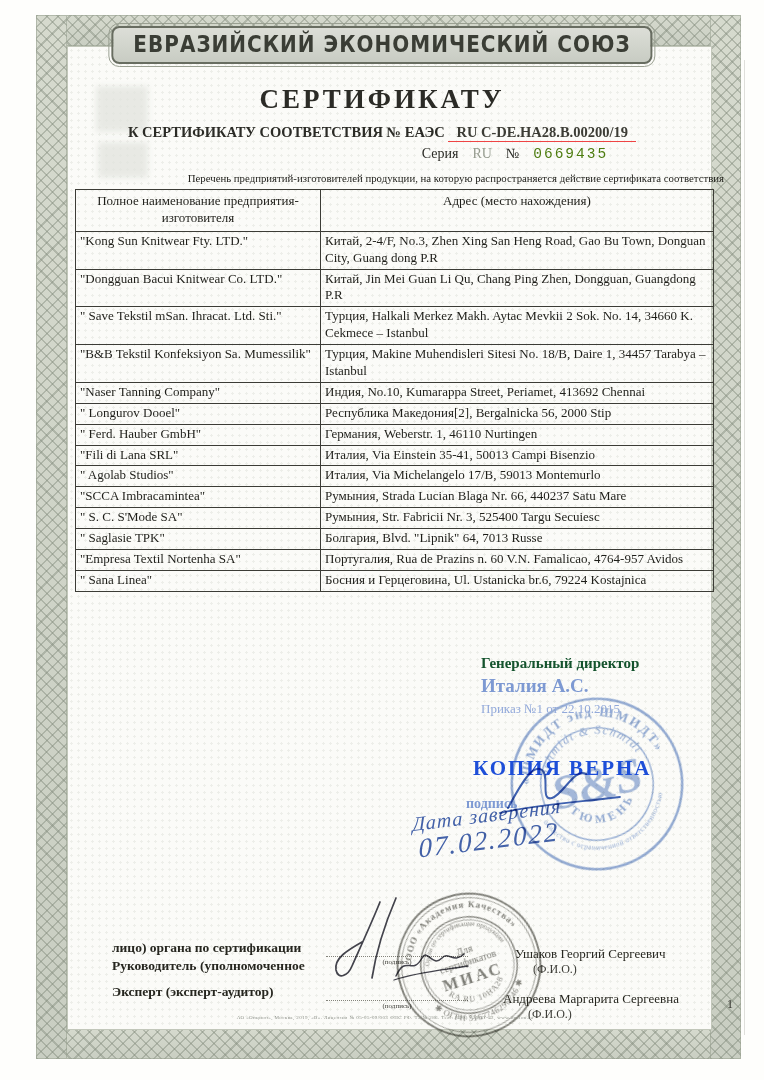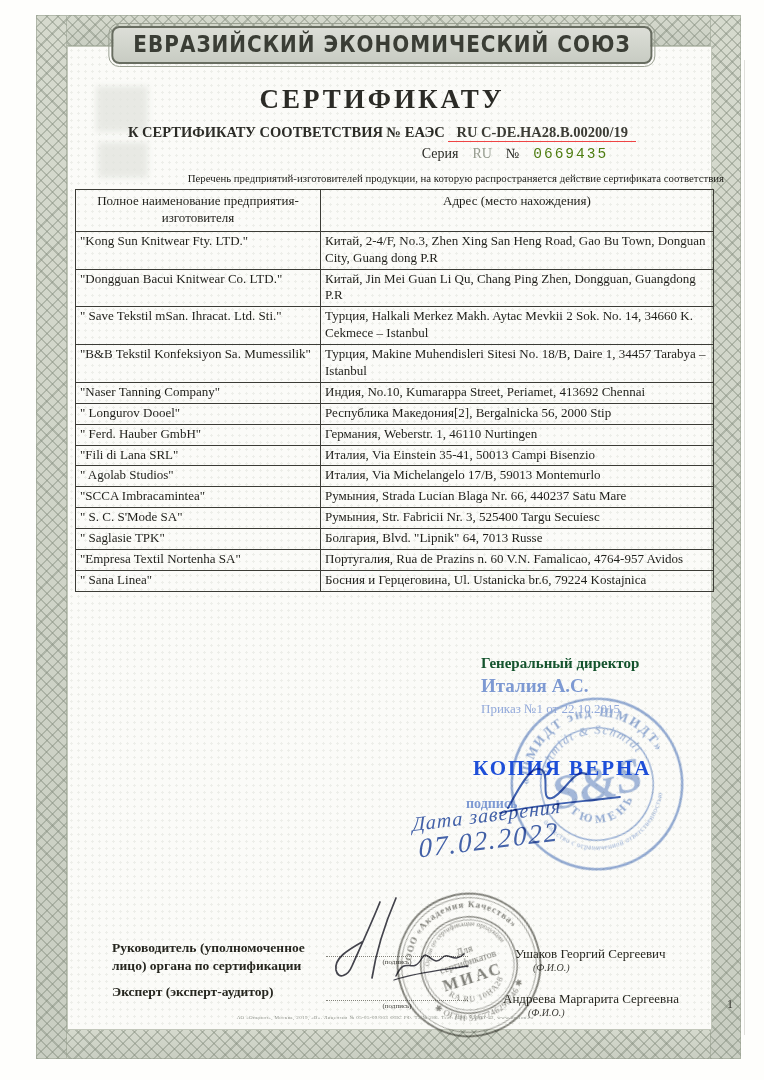--- a/index.html
+++ b/index.html
@@ -63,21 +63,21 @@
     color:#4463ae;font-style:italic;mix-blend-mode:multiply;}
   .handwrite .l1{font-size:20px;letter-spacing:1px;}
   .handwrite .l2{font-size:27px;letter-spacing:2px;margin:-2px 0 0 6px;}
 
   
   .lbl{position:absolute;font-size:13.5px;font-weight:bold;color:#26261f;line-height:1.32;}
   .sigline{position:absolute;width:142px;}
   .sigline .line{height:22px;border-bottom:1px dotted #84847b;}
   .sigline .cap{text-align:center;font-size:7px;color:#3c3c36;padding-top:1px;}
   .fio-name{position:absolute;font-size:13px;color:#26261f;white-space:nowrap;}
-  .fio-cap{position:absolute;font-size:10px;color:#3c3c36;font-style:italic;}
+  .fio-cap{position:absolute;font-size:12px;color:#3c3c36;}
   .stamp-gray{position:absolute;left:392px;top:888px;width:154px;height:154px;
     transform:rotate(-18deg);opacity:.88;mix-blend-mode:multiply;filter:blur(.2px);}
   .sig-dark{position:absolute;mix-blend-mode:multiply;}
   .pagenum{position:absolute;left:727px;top:997px;font-size:12px;color:#30302a;}
   .microprint{position:absolute;left:187px;top:1015px;width:396px;text-align:center;
     font-size:5px;color:#8e928a;letter-spacing:.4px;white-space:nowrap;overflow:hidden;}
 </style>
 </head>
 <body>
 
@@ -216,22 +216,22 @@
     <path d="M18,52 C34,22 44,8 52,14 C60,20 50,46 62,42 C74,38 84,12 96,18" fill="none" stroke="#3f62b5" stroke-width="2" stroke-linecap="round"></path>
     <path d="M10,57 C50,48 92,46 130,41" fill="none" stroke="#3f62b5" stroke-width="1.8" stroke-linecap="round"></path>
   </svg>
 
   <div class="handwrite">
     <div class="l1">Дата заверения</div>
     <div class="l2">07.02.2022</div>
   </div>
 
   <div class="lbl" style="left:112px;top:939px;">
+    <div>лицо) органа по сертификации</div>
     <div>Руководитель (уполномоченное</div>
-    <div>лицо) органа по сертификации</div>
   </div>
   <div class="sigline" style="left:326px;top:934px;">
     <div class="line"></div>
     <div class="cap">(подпись)</div>
   </div>
 
   <div class="lbl" style="left:112px;top:983px;">
     <div>Эксперт (эксперт-аудитор)</div>
   </div>
   <div class="sigline" style="left:326px;top:978px;">

